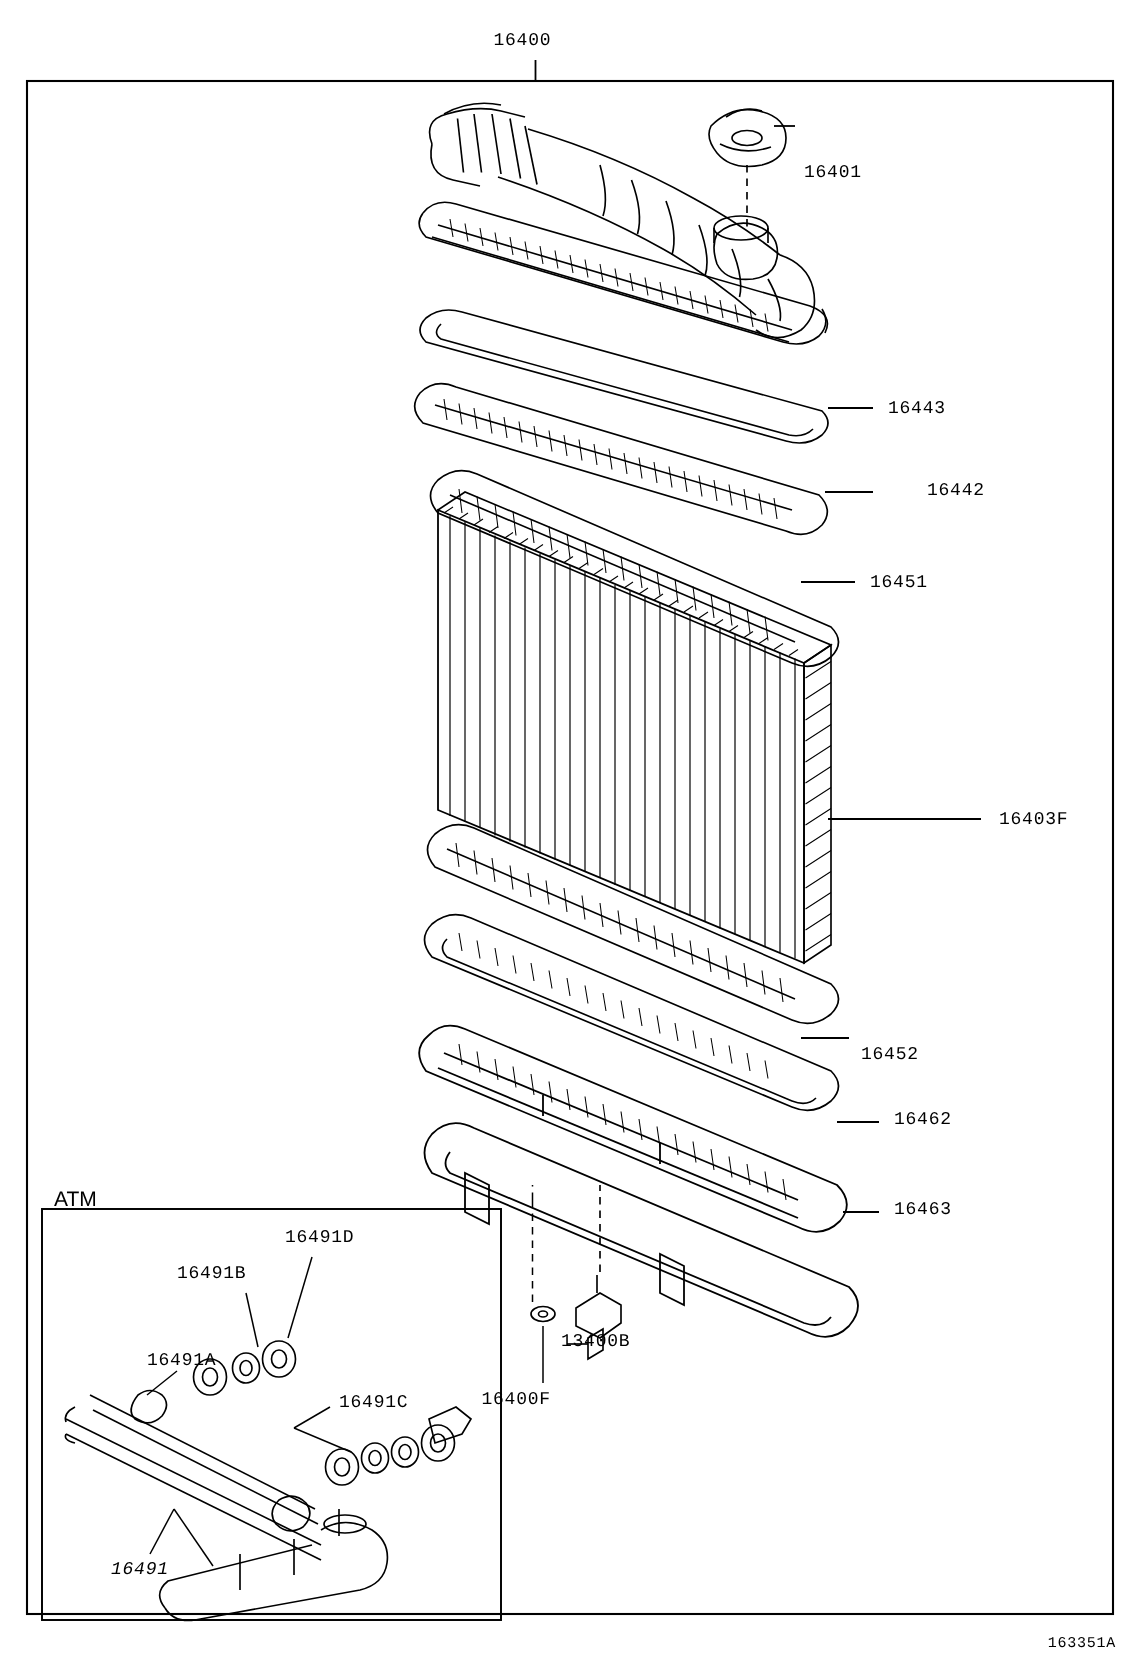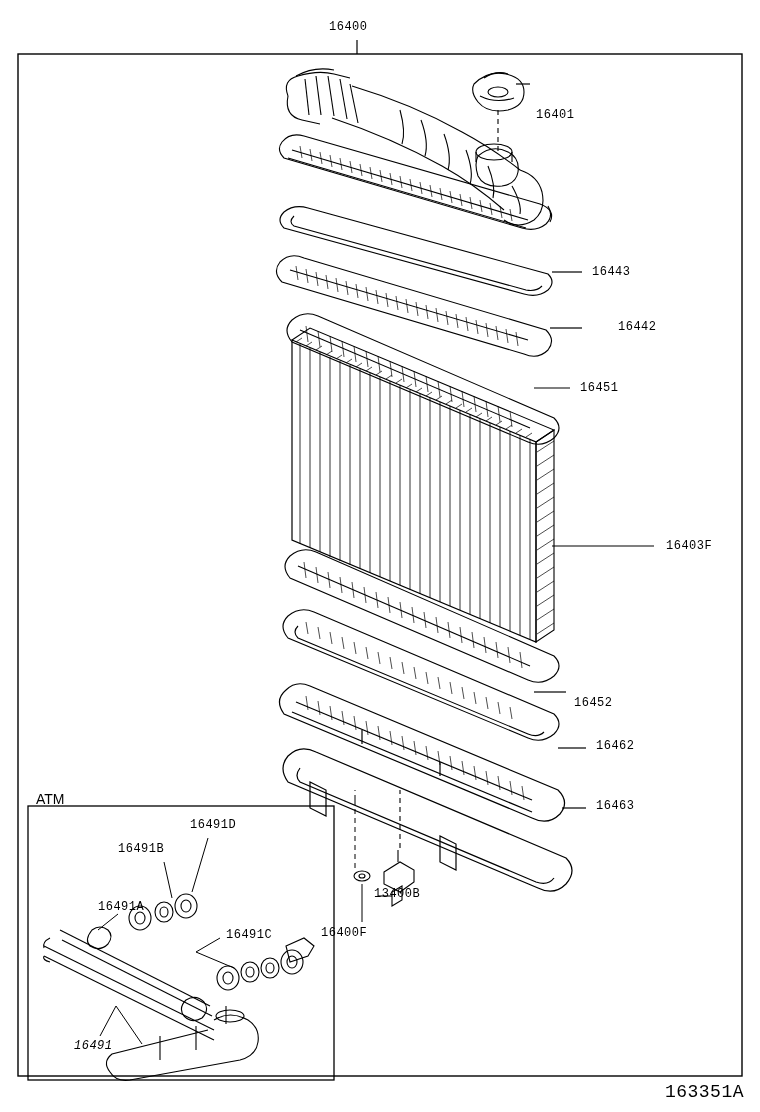--- a/index.html
+++ b/index.html
@@ -33,21 +33,21 @@
     font-size: 12px;
     letter-spacing: 0.5px;
     white-space: nowrap;
     color: #000;
   }
   .figcode {
     position: absolute;
     right: 16px;
     bottom: 10px;
     font-family: "Liberation Mono", monospace;
-    font-size: 18px;
+    font-size: 10px;
     letter-spacing: 0.5px;
   }
   .atm-tag {
     position: absolute;
     font-family: Liberation Sans, sans-serif;
     font-size: 14px;
   }
 </style>
 </head>
 <body>

